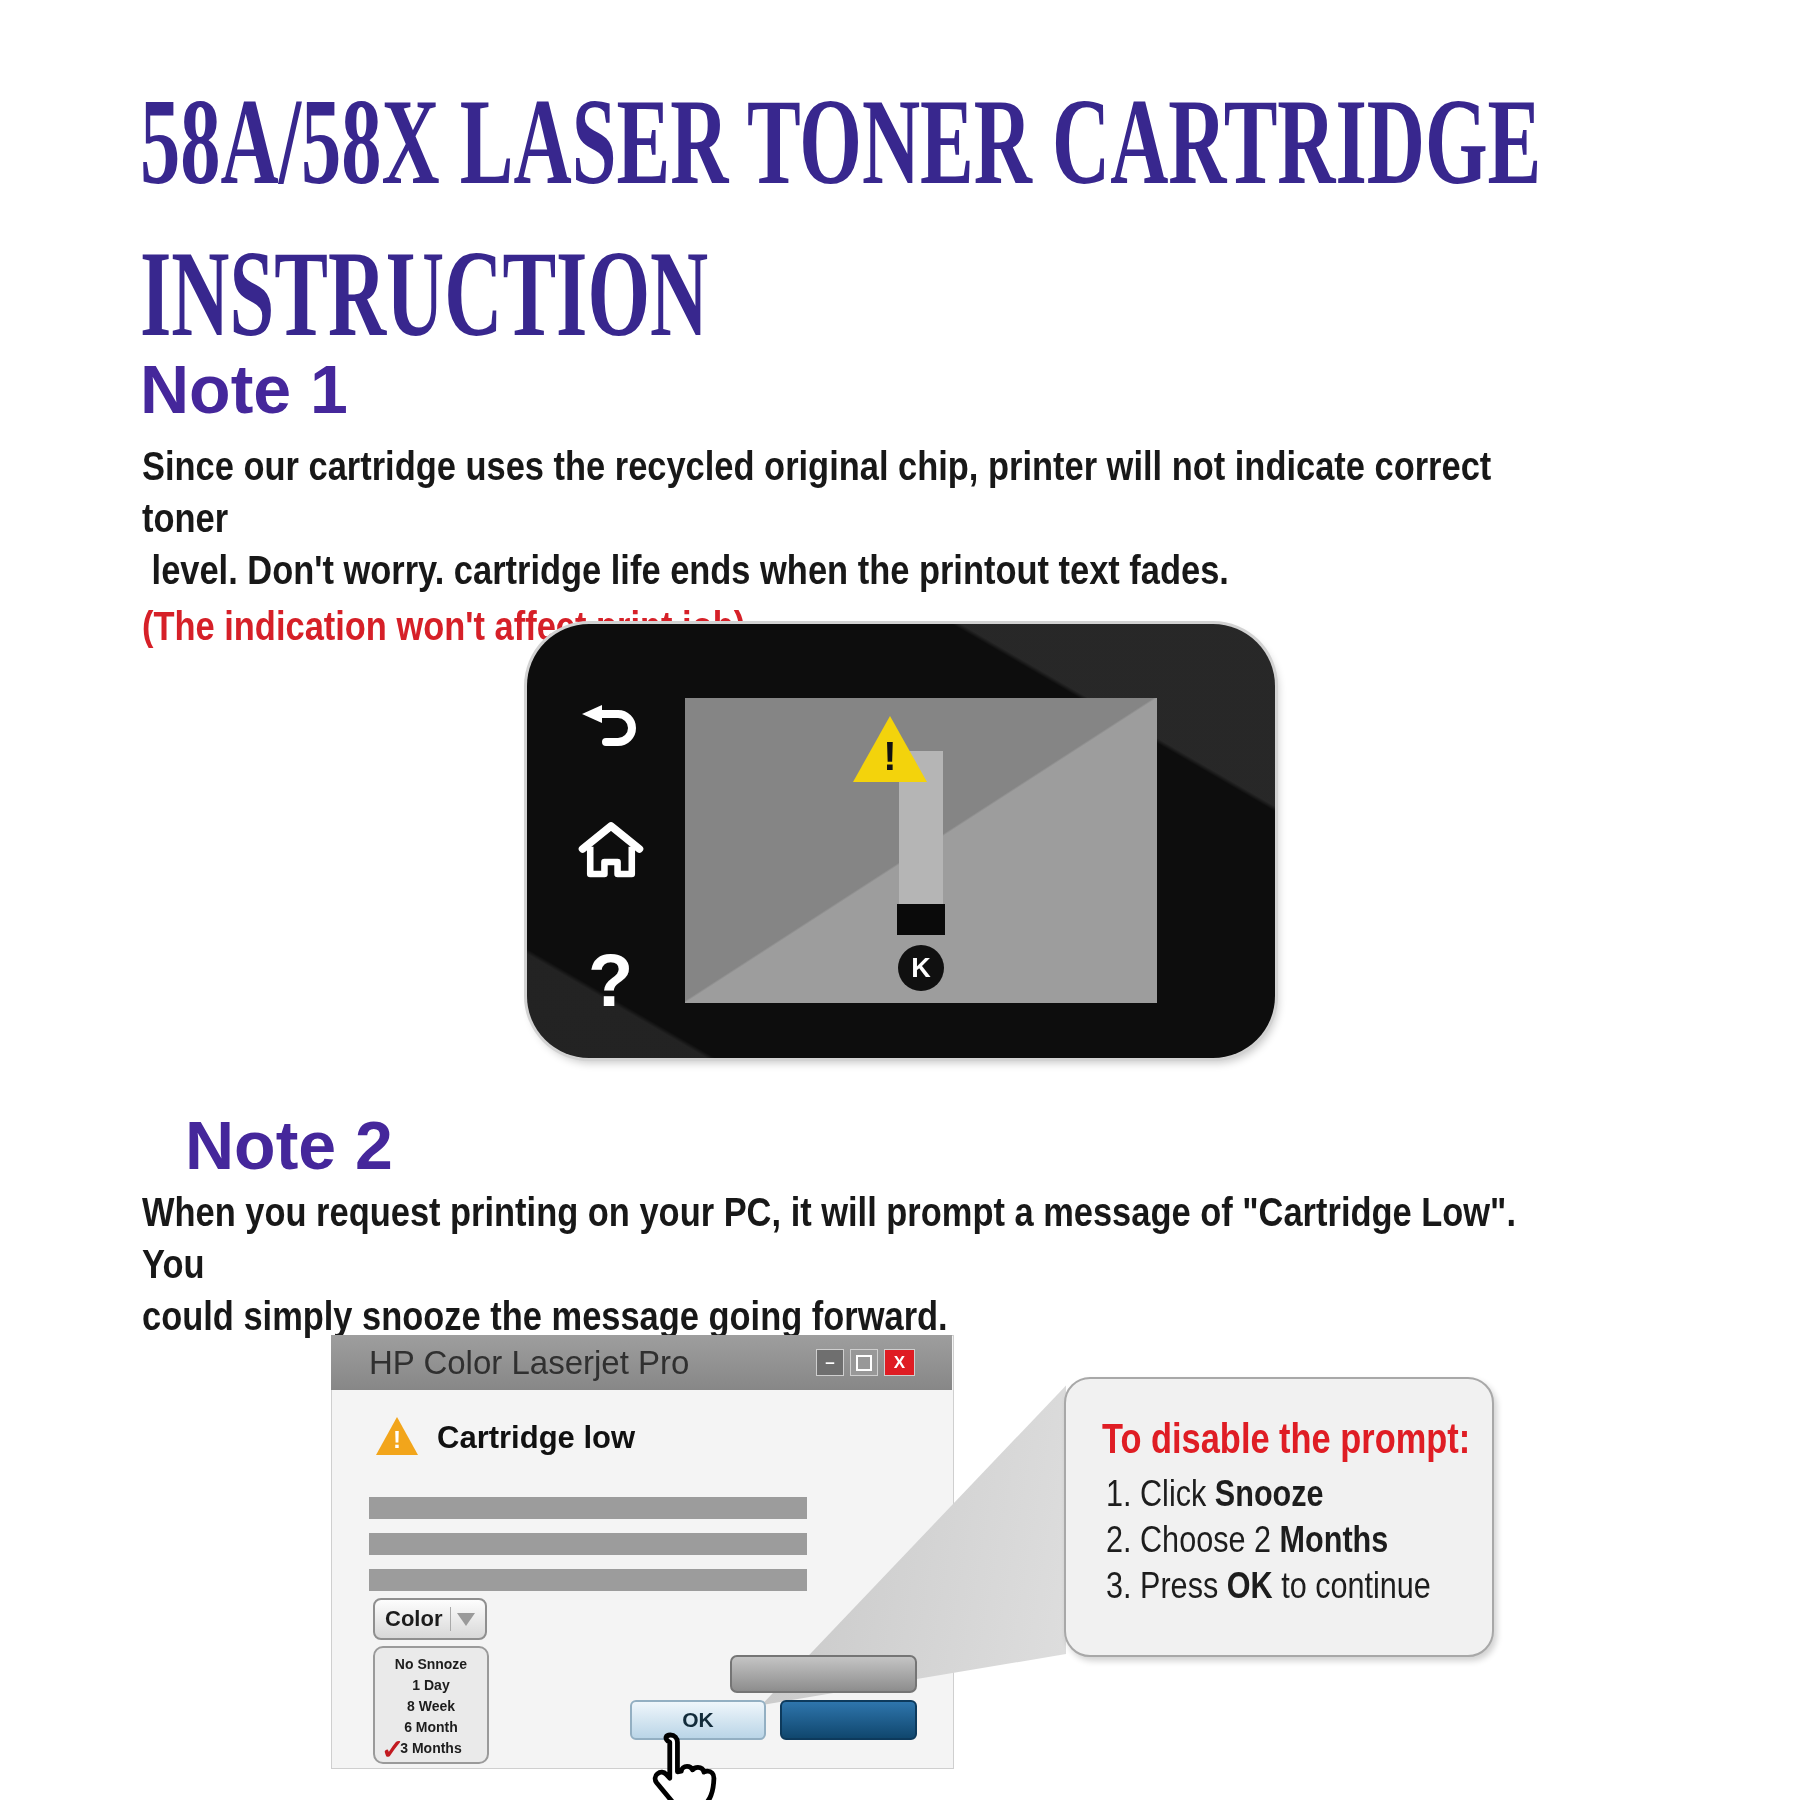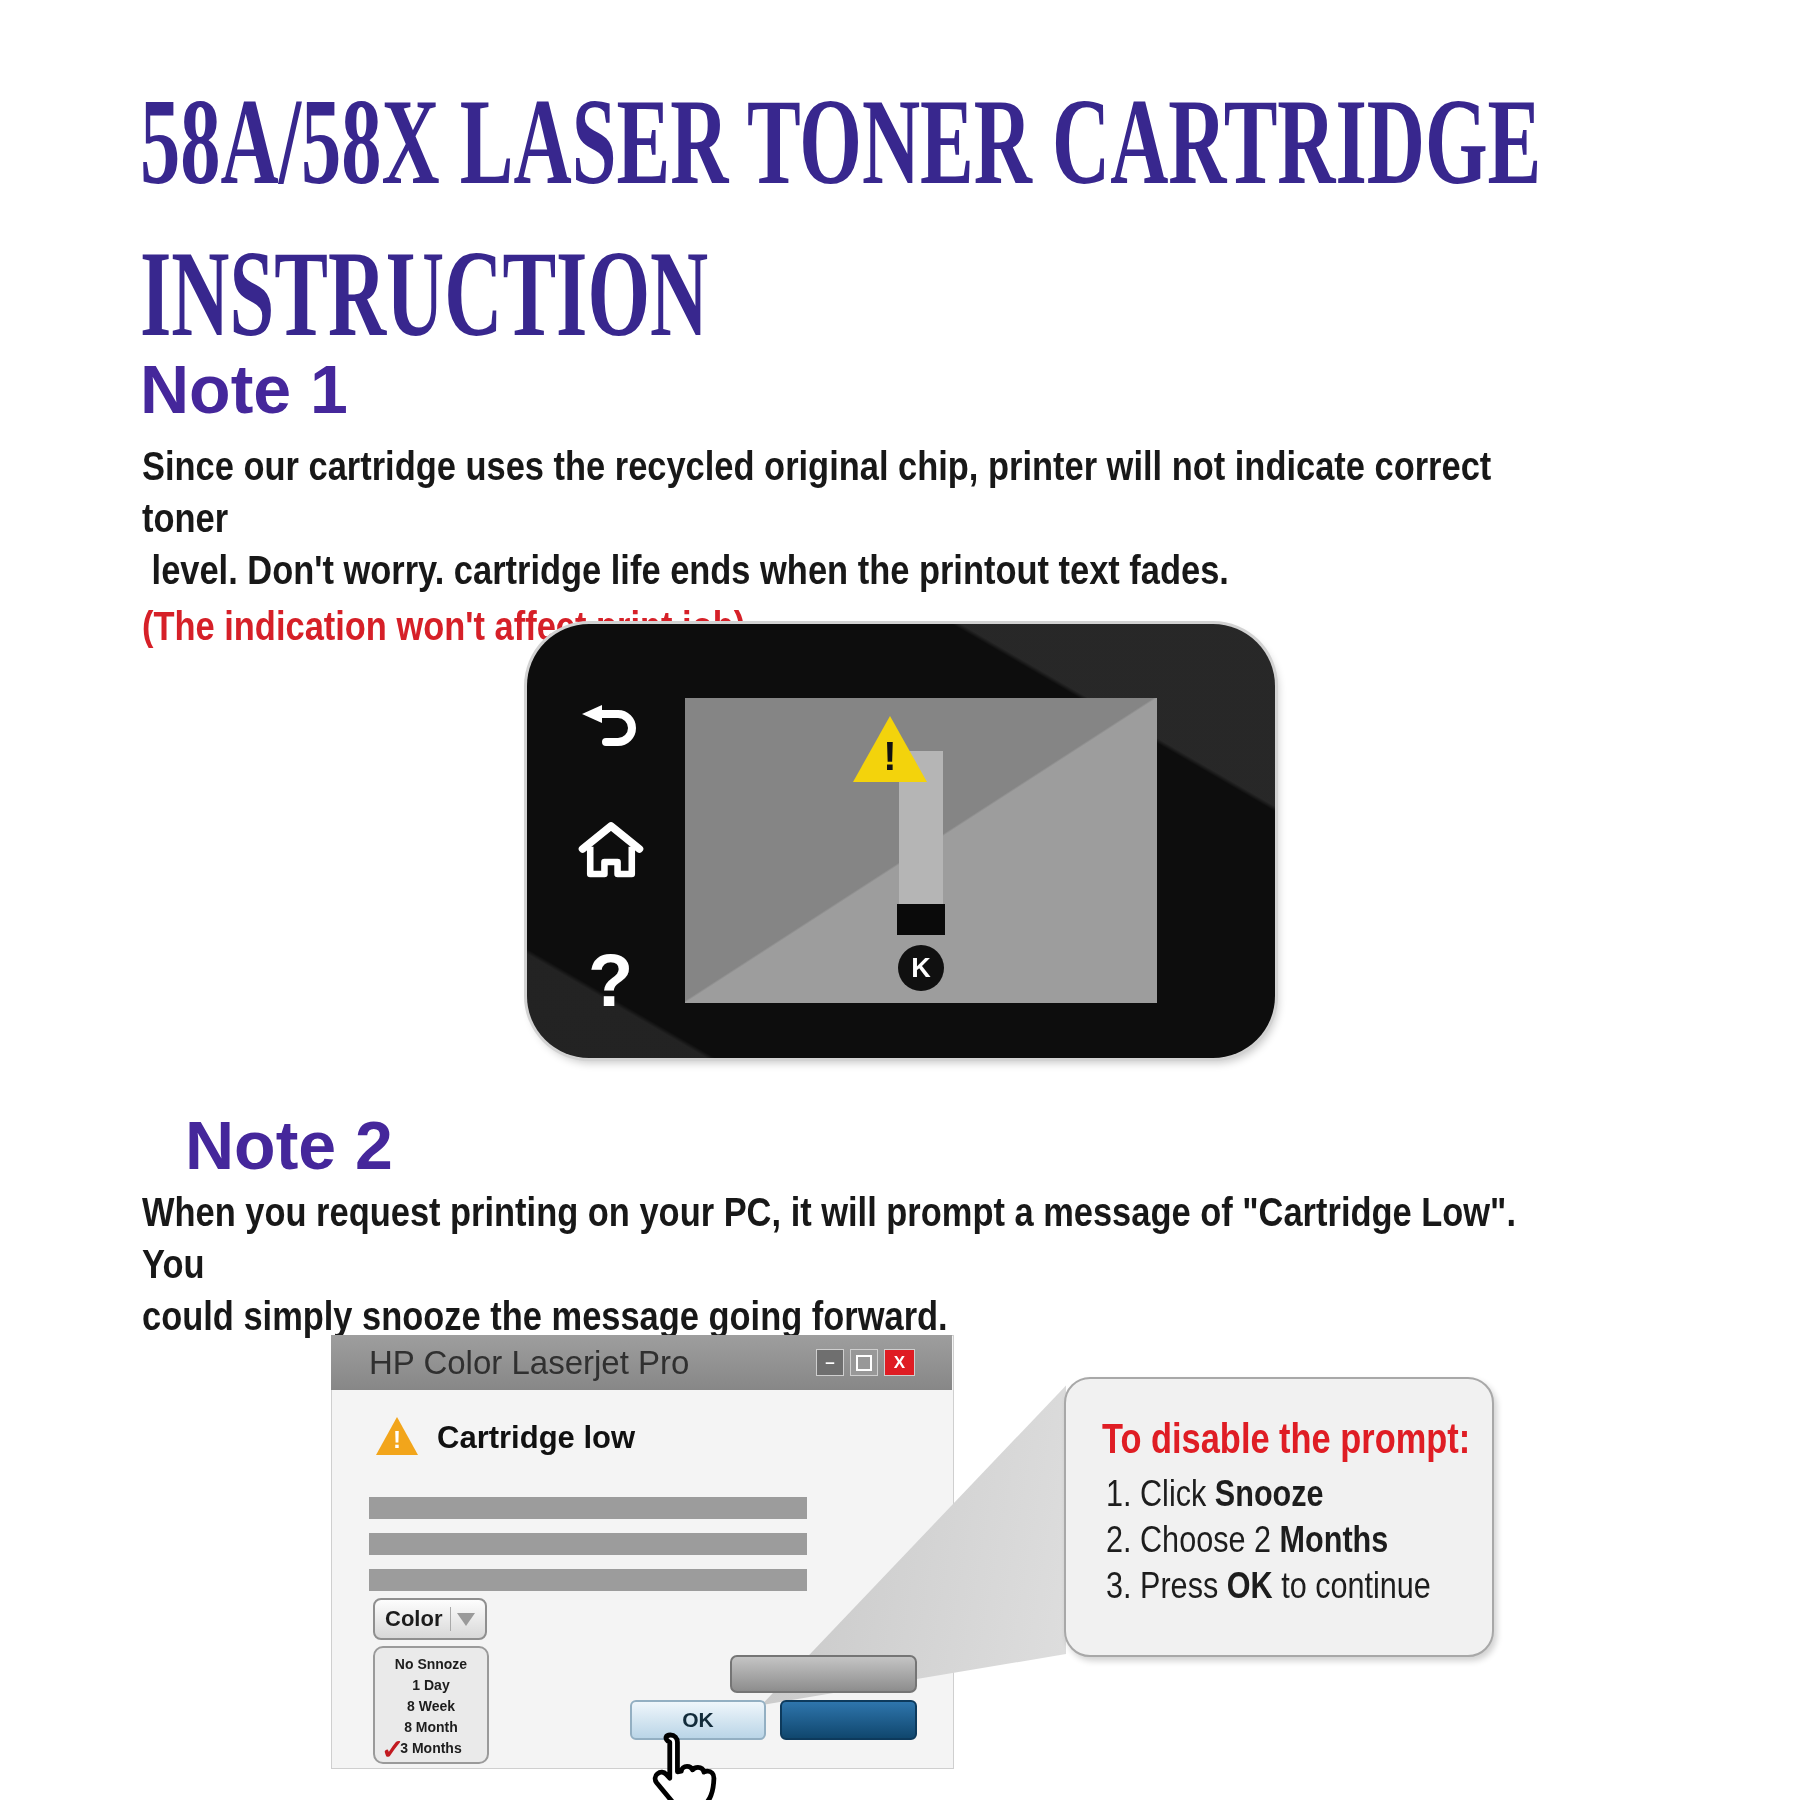--- a/index.html
+++ b/index.html
@@ -156,21 +156,21 @@
   <div class="abs snooze-btn">
     <span class="lbl">Color</span>
     <span class="div"></span>
     <span class="arr"></span>
   </div>
 
   <div class="abs dropdown">
     <div class="dd-item">No Snnoze</div>
     <div class="dd-item">1 Day</div>
     <div class="dd-item">8 Week</div>
-    <div class="dd-item">8 Month</div>
+    <div class="dd-item">6 Month</div>
     <div class="dd-item">3 Months</div>
     <span class="dd-check">✓</span>
   </div>
 
   <div class="abs wedge"></div>
 
   <div class="abs btn-gray"></div>
   <div class="abs btn-ok">
     <span>OK</span>
   </div>

